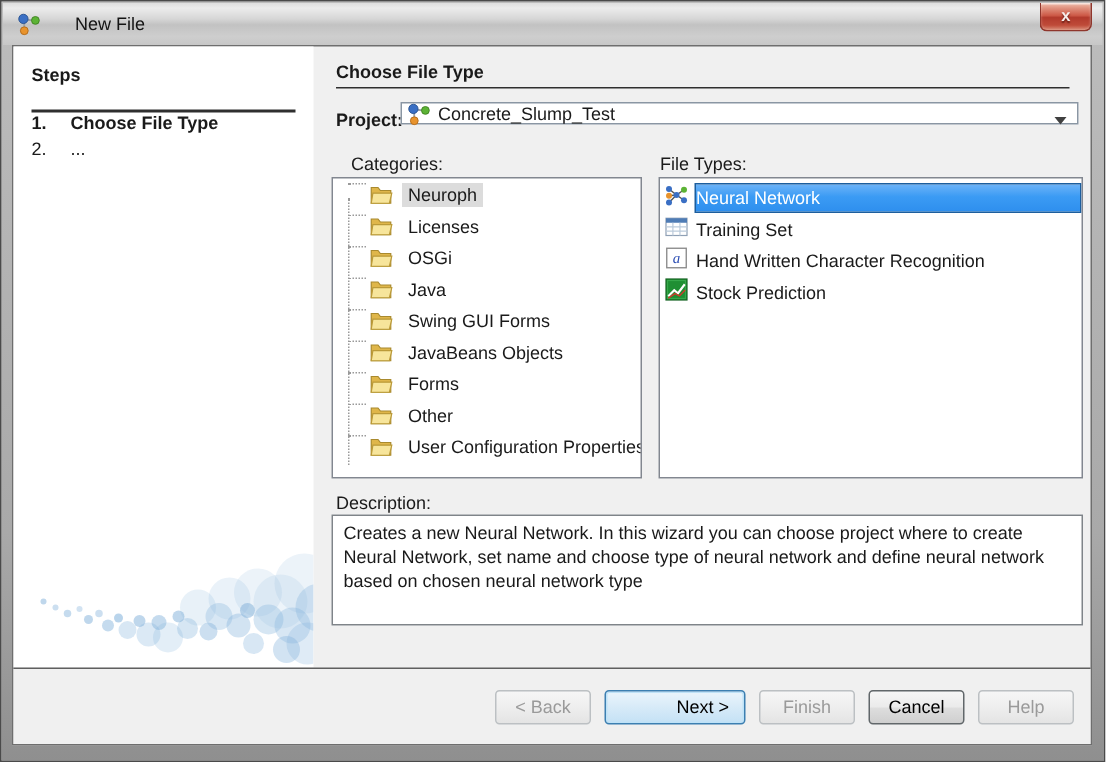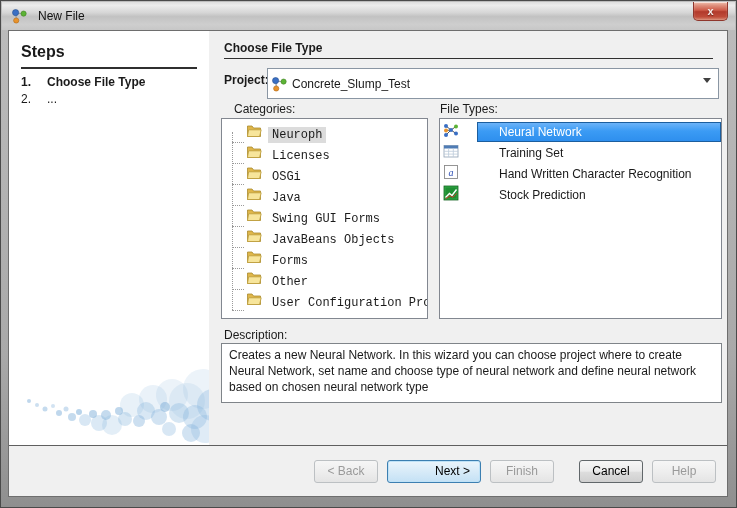--- a/index.html
+++ b/index.html
@@ -5,90 +5,90 @@
   html,body{margin:0;padding:0;}
   body{width:737px;height:508px;position:relative;overflow:hidden;
        font-family:"Liberation Sans",sans-serif;font-size:12px;color:#1a1a1a;background:#fff;}
   *{box-sizing:border-box;}
 
   
   .window{position:absolute;inset:0;background:linear-gradient(180deg,#bdbdbd,#a9a9a9 70%,#8f8f8f);
           border:1px solid #4a4a4a;}
   .titlebar{position:absolute;top:1px;left:1px;right:1px;height:28px;
     background:linear-gradient(180deg,#dedede 0%,#ececec 12%,#d6d6d6 38%,#c2c2c2 52%,#cecece 80%,#c7c7c7 100%);
-    display:flex;align-items:center;gap:11px;padding-left:9px;}
+    display:flex;align-items:center;gap:23px;padding-left:9px;}
   .title-text{font-size:12px;color:#141414;}
   .close-btn{position:absolute;top:1px;right:8px;width:35px;height:19px;
     border:1px solid #8f362c;border-top:none;border-radius:0 0 5px 5px;
     background:linear-gradient(180deg,#f0bfae 0%,#df8f7c 20%,#cd5a48 46%,#b23a2c 54%,#bf4b39 82%,#d5array 100%);
     background:linear-gradient(180deg,#f0bfae 0%,#df8f7c 20%,#cd5a48 46%,#b23a2c 54%,#bf4b39 82%,#d98a74 100%);
     box-shadow:inset 0 1px 0 rgba(255,255,255,.55), inset 0 0 2px rgba(255,255,255,.3);
     color:#f7efed;display:flex;align-items:center;justify-content:center;
     font-weight:bold;font-size:11px;line-height:1;text-shadow:0 1px 1px rgba(60,10,5,.6);cursor:default;}
 
   .content{position:absolute;left:7px;right:8px;top:29px;bottom:10px;
            border:1px solid #6e6e6e;background:#f0f0f0;}
 
   
   .steps-panel{position:absolute;left:0;top:0;width:200px;bottom:51px;background:#fff;overflow:hidden;}
-  .steps-heading{position:absolute;left:12px;top:12px;width:176px;font-weight:bold;font-size:16px;
-                 padding-bottom:6px;border-bottom:2px solid #2f2f2f;}
+  .steps-heading{position:absolute;left:12px;top:12px;width:176px;font-weight:bold;font-size:12px;
+                 padding-bottom:16px;border-bottom:2px solid #2f2f2f;}
   .steps-list{position:absolute;left:12px;top:44px;display:grid;grid-template-columns:26px 1fr;row-gap:3px;}
   .step-num,.step-label{font-size:12px;}
   .step-bold{font-weight:bold;}
   .bubbles{position:absolute;left:0;bottom:0;width:200px;height:140px;}
 
   
   .main-panel{position:absolute;left:200px;top:0;right:0;bottom:51px;}
   .main-heading{position:absolute;left:15px;top:10px;font-weight:bold;font-size:12px;}
   .heading-rule{position:absolute;left:15px;right:14px;top:27px;height:1px;background:#2f2f2f;}
 
   .project-label{position:absolute;left:15px;top:42px;font-weight:bold;}
-  .combo{position:absolute;left:58px;top:37px;width:452px;height:31px;background:#fff;
+  .combo{position:absolute;left:58px;top:37px;width:452px;height:15px;background:#fff;
          border:1px solid #8a96a3;display:flex;align-items:center;gap:5px;padding-left:3px;cursor:default;}
   .combo-arrow{position:absolute;right:7px;top:9px;width:0;height:0;
                border-left:4px solid transparent;border-right:4px solid transparent;border-top:5px solid #404040;}
 
   .list-label-cat{position:absolute;left:25px;top:71px;}
   .list-label-ft{position:absolute;left:231px;top:71px;}
 
   .listbox{position:absolute;background:#fff;border:1px solid #828790;overflow:hidden;}
   .cat-box{left:12px;top:87px;width:207px;height:201px;padding-top:3px;}
   .ft-box{left:230px;top:87px;width:283px;height:201px;padding-top:2px;}
 
   .tree-vline{position:absolute;left:10px;top:13px;height:178px;border-left:1px dotted #9a9a9a;}
-  .cat-row{position:relative;height:21px;display:flex;align-items:flex-end;cursor:default;font-family:Liberation Mono, monospace;}
+  .cat-row{position:relative;height:21px;display:flex;align-items:flex-start;cursor:default;}
   .tree-stub{width:12px;height:0;border-top:1px dotted #9a9a9a;margin-left:10px;margin-right:2px;flex:none;}
   .cat-row .icon{flex:none;margin-right:6px;}
   .cat-label{padding:1px 4px;white-space:nowrap;}
   .cat-label.selected{background:#dcdcdc;}
 
   .ft-row{height:21px;display:flex;align-items:center;cursor:default;padding-left:3px;}
   .ft-row .icon{flex:none;margin-right:4px;}
-  .ft-label{flex:1;padding:2px 21px;border:1px solid transparent;white-space:nowrap;margin-left:14px;}
+  .ft-label{flex:1;padding:2px 0;border:1px solid transparent;white-space:nowrap;}
   .ft-label.selected{color:#fff;border:1px solid #1c5e9e;
     background:linear-gradient(180deg,#6cb3f8,#3b9bf4 45%,#2e8fee);}
 
   .desc-label{position:absolute;left:15px;top:297px;}
-  .desc-box{position:absolute;left:12px;top:312px;width:501px;height:60px;background:#fff;
+  .desc-box{position:absolute;left:12px;top:312px;width:501px;height:74px;background:#fff;
             border:1px solid #7f8489;padding:3px 7px;font-size:12px;line-height:1.35;}
 
   
   .footer-sep{position:absolute;left:0;right:0;bottom:50px;height:1px;background:#5f5f5f;}
   .button-bar{position:absolute;left:0;right:0;bottom:0;height:50px;background:#f0f0f0;
               display:flex;align-items:center;justify-content:flex-end;gap:9px;padding-right:11px;}
   .btn{min-width:64px;height:23px;border-radius:3px;font-family:"Liberation Sans",sans-serif;
        font-size:12px;display:flex;align-items:center;justify-content:center;padding:0 10px;cursor:default;}
   .btn.disabled{color:#9a9a9a;border:1px solid #bcc0c3;
        background:linear-gradient(180deg,#f6f6f6,#ededed 55%,#e4e4e4);}
   .btn.focused{color:#000;border:1px solid #3c7fb1;
        background:linear-gradient(180deg,#ebf5fc,#d8ebf8 48%,#c4e1f5);
        box-shadow:inset 0 0 0 1px #bfe2f7;padding-left:47px;}
   .btn.normal{color:#000;border:1px solid #61676a;
-       background:linear-gradient(180deg,#f6f6f6,#ebebeb 48%,#dddddd 54%,#cfcfcf);margin-left:16px;}
+       background:linear-gradient(180deg,#f6f6f6,#ebebeb 48%,#dddddd 54%,#cfcfcf);}
 </style>
 </head>
 <body>
 
 <svg width="0" height="0" style="position:absolute">
   <defs>
     <g id="neuroph-logo">
       <path d="M5 5 L12.5 5.8 M5 5 L5.3 12.3" stroke="#9aa0a6" stroke-width="1.2" fill="none"></path>
       <circle cx="4.6" cy="4.6" r="3.1" fill="#3a6fc4" stroke="#27508f" stroke-width=".6"></circle>
       <circle cx="12.6" cy="5.6" r="2.6" fill="#5cb335" stroke="#3f8222" stroke-width=".6"></circle>

